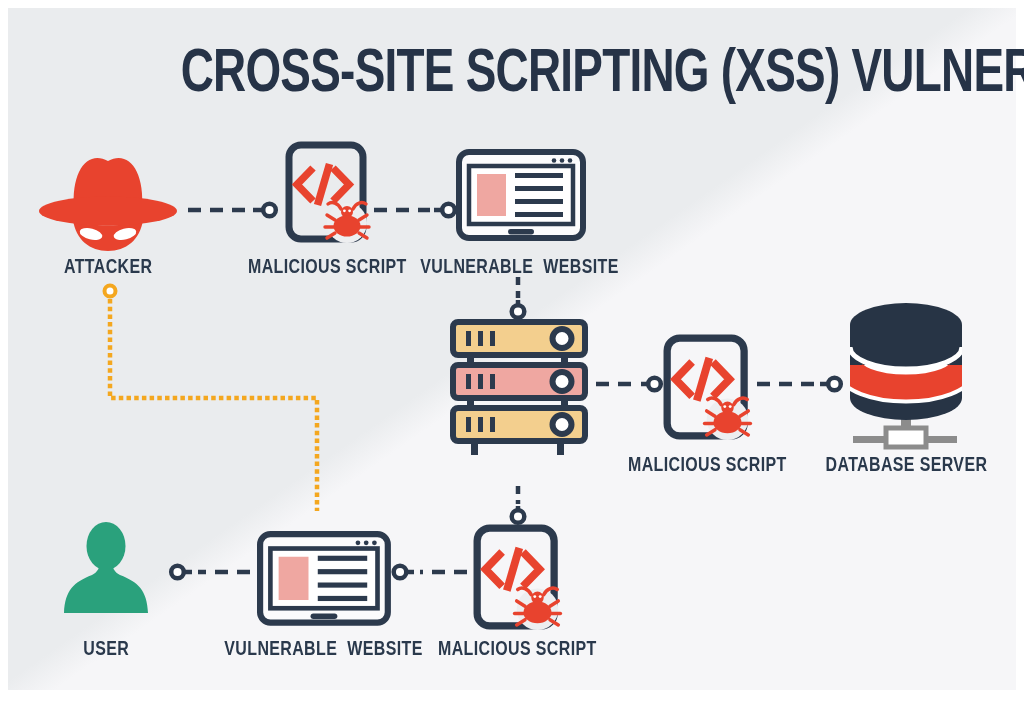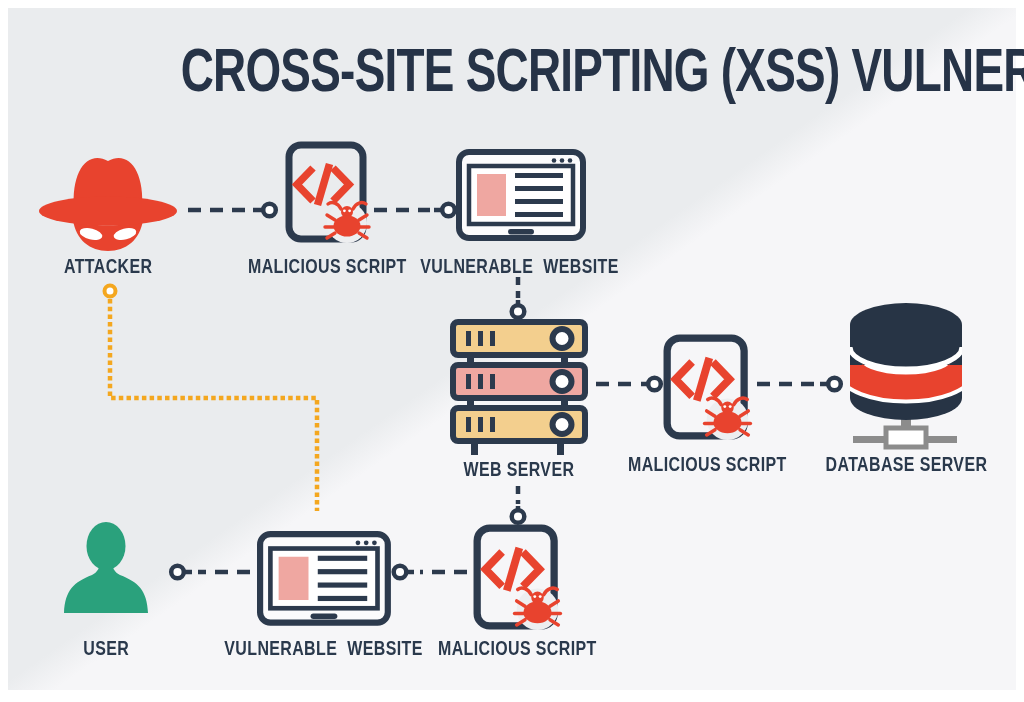--- a/index.html
+++ b/index.html
@@ -217,23 +217,20 @@
 
   <div class="node-label" style="left:108px;top:254px">
     <span class="t">ATTACKER</span>
   </div>
   <div class="node-label" style="left:327px;top:254px">
     <span class="t">MALICIOUS SCRIPT</span>
   </div>
   <div class="node-label wide" style="left:520px;top:254px">
     <span class="t">VULNERABLE WEBSITE</span>
   </div>
-  <div class="node-label" style="left:519px;top:457px">
-    <span class="t">WEB SERVER</span>
-  </div>
   <div class="node-label" style="left:707px;top:452px">
     <span class="t">MALICIOUS SCRIPT</span>
   </div>
   <div class="node-label" style="left:906px;top:452px">
     <span class="t">DATABASE SERVER</span>
   </div>
   <div class="node-label" style="left:106px;top:636px">
     <span class="t">USER</span>
   </div>
   <div class="node-label wide" style="left:324px;top:636px">

